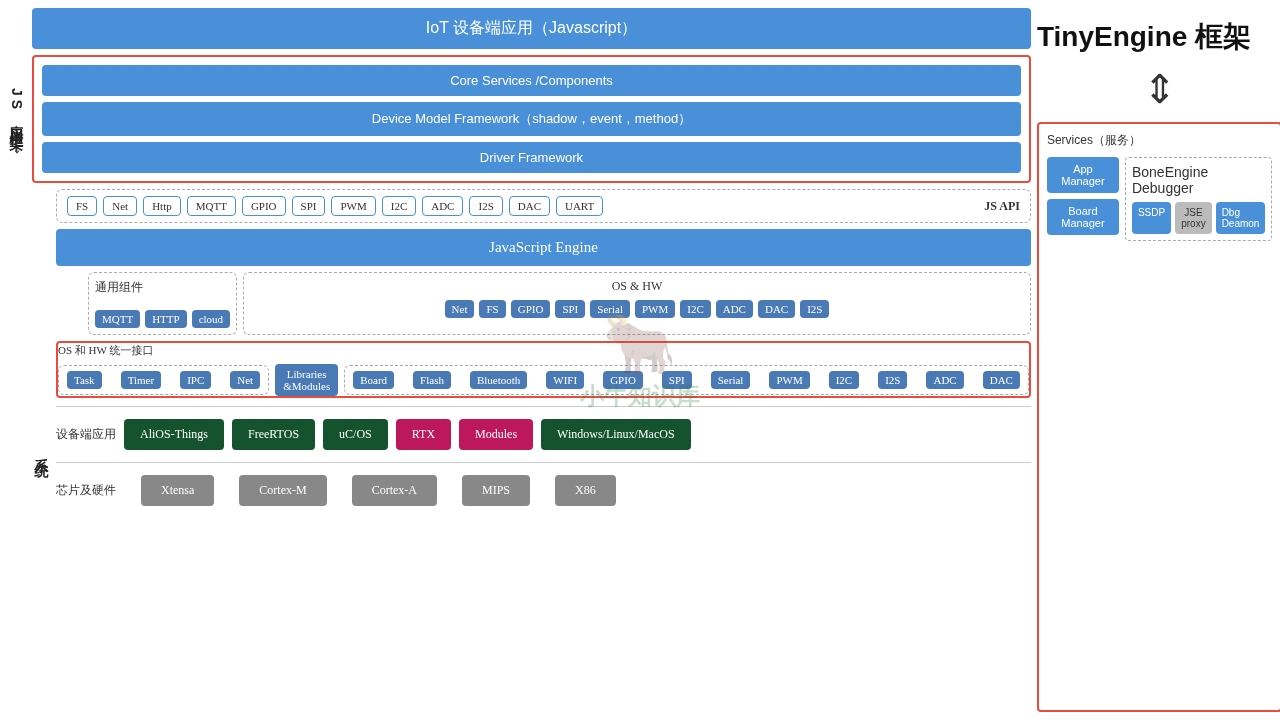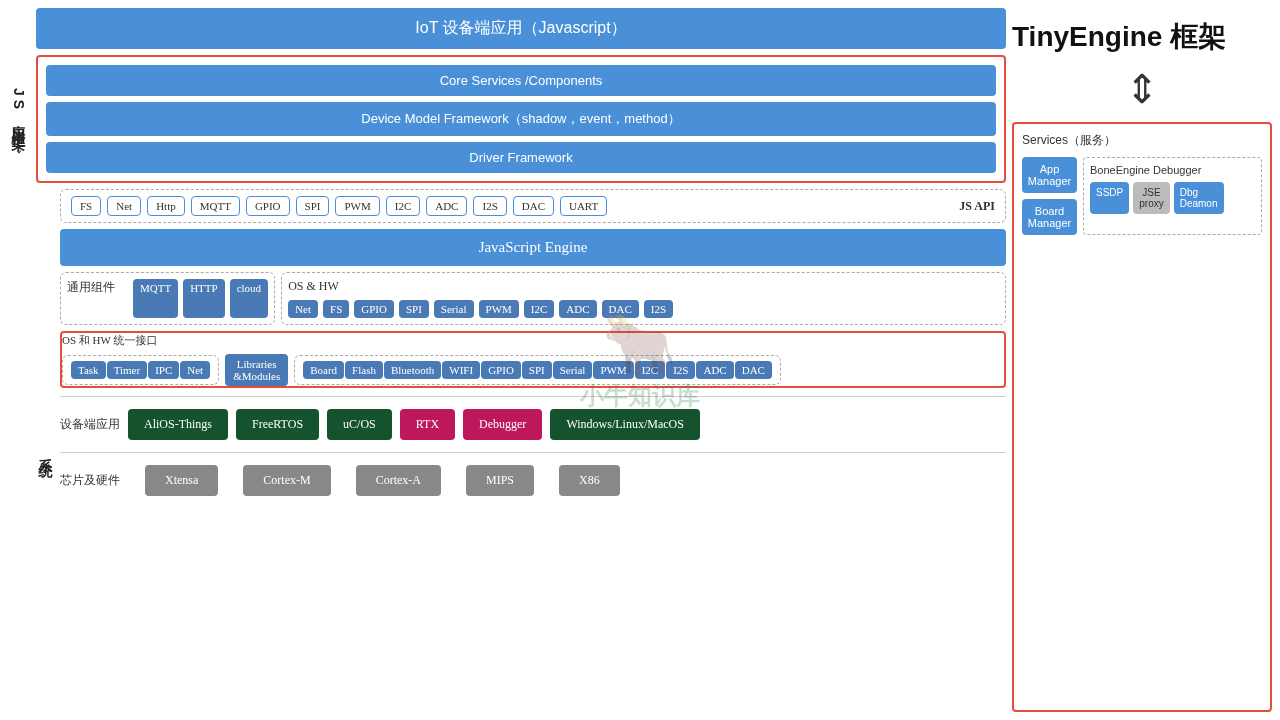--- a/index.html
+++ b/index.html
@@ -147,41 +147,43 @@
     
     .common-os-row {
       display: flex;
       gap: 6px;
     }
     .common-box {
       border: 1.5px dashed #aaa;
       border-radius: 6px;
       padding: 6px;
       display: flex;
-      flex-direction: row;
-      gap: 18px;
+      flex-direction: column;
+      gap: 12px;
+      margin-left: 32px;
     }
     .common-title {
       font-size: 12px;
       color: #333;
       margin-bottom: 2px;
     }
     .common-chips {
       display: flex;
       gap: 5px;
       flex-wrap: wrap;
     }
     .os-hw-box {
       flex: 1;
       border: 1.5px dashed #aaa;
       border-radius: 6px;
       padding: 6px;
       display: flex;
       flex-direction: column;
       gap: 4px;
+      align-items: center;
     }
     .os-hw-title {
       font-size: 12px;
       color: #333;
       margin-bottom: 2px;
     }
     .os-hw-chips {
       display: flex;
       gap: 5px;
       flex-wrap: wrap;
@@ -211,21 +213,21 @@
       display: flex;
       align-items: center;
       gap: 6px;
       flex-wrap: nowrap;
     }
     .unified-group {
       border: 1.5px dashed #aaa;
       border-radius: 6px;
       padding: 5px 8px;
       display: flex;
-      gap: 1px;
+      gap: 19px;
       flex-wrap: nowrap;
     }
     .lib-chip {
       background: #4a7ab5;
       color: white;
       border-radius: 4px;
       padding: 4px 8px;
       font-size: 11px;
       white-space: nowrap;
       text-align: center;
@@ -316,30 +318,30 @@
       flex-direction: column;
       gap: 6px;
     }
     .blue-sq {
       background: #4a90d9;
       color: white;
       border-radius: 4px;
       padding: 6px 4px;
       font-size: 11px;
       text-align: center;
-      width: 55px;
+      width: 72px;
     }
     .boneengine-box {
       border: 1.5px dashed #aaa;
       border-radius: 4px;
       padding: 6px;
       flex: 1;
     }
     .boneengine-title {
-      font-size: 11px;
+      font-size: 14px;
       color: #333;
       margin-bottom: 6px;
     }
     .bone-chips-row {
       display: flex;
       gap: 4px;
     }
     .bone-chip-blue {
       background: #4a90d9;
       color: white;
@@ -488,21 +490,21 @@
         </div>
 
         <div class="separator-line"></div>
 
         <div class="kernel-row">
           <span class="kernel-label">设备端应用</span>
           <div class="kernel-chip">AliOS-Things</div>
           <div class="kernel-chip">FreeRTOS</div>
           <div class="kernel-chip">uC/OS</div>
           <div class="kernel-chip-gray">RTX</div>
-          <div class="kernel-chip-gray">Debugger</div>
+          <div class="kernel-chip-gray">Modules</div>
           <div class="kernel-chip">Windows/Linux/MacOS</div>
         </div>
 
         <div class="separator-line"></div>
 
         <div class="chip-hardware-row">
           <span class="chip-hardware-label">芯片及硬件</span>
           <div class="hw-chip-gray">Xtensa</div>
           <div class="hw-chip-gray">Cortex-M</div>
           <div class="hw-chip-gray">Cortex-A</div>

